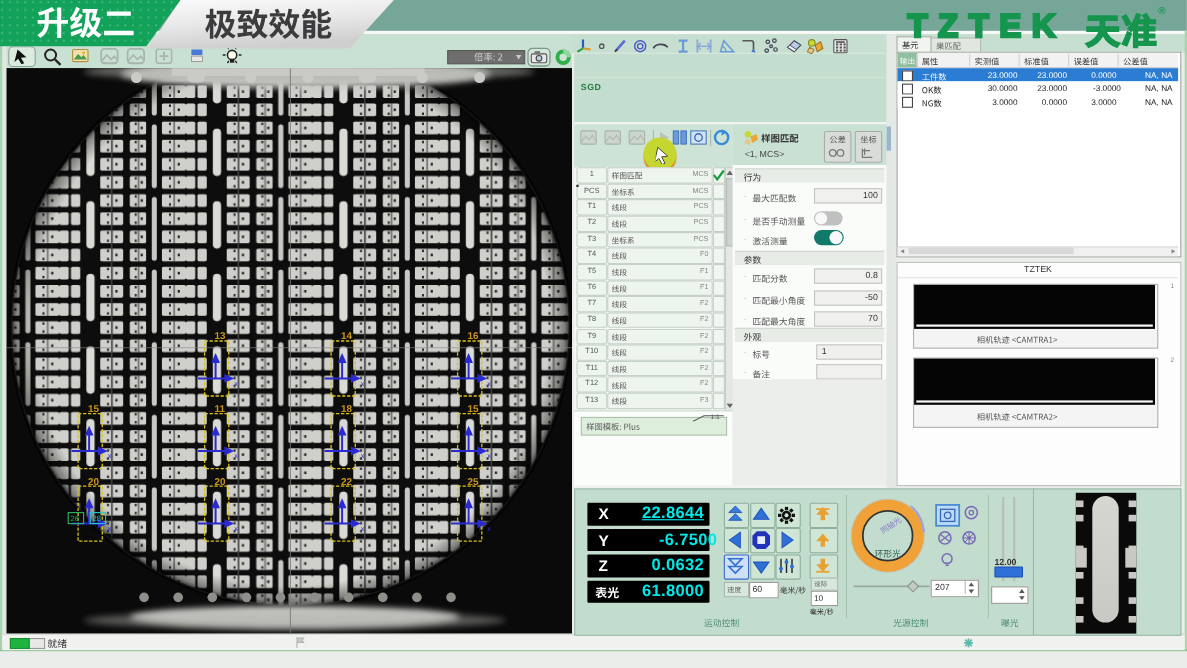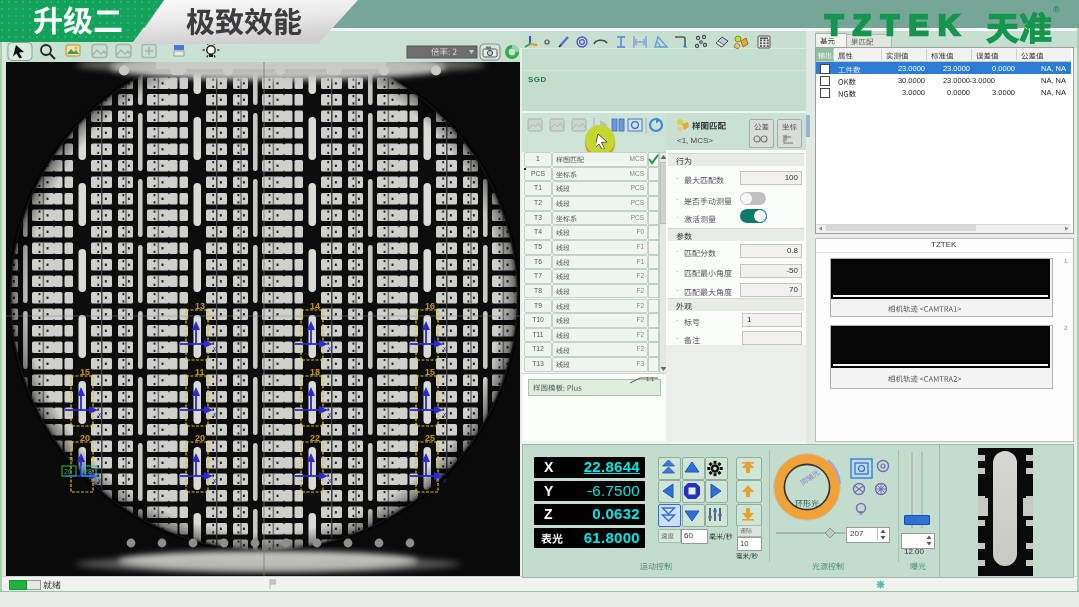--- a/index.html
+++ b/index.html
@@ -712,21 +712,21 @@
 <div class="abs" style="left:1006px;top:64px;width:60px;text-align:right;font-size:7.5px;color:#fff;">NA, NA</div>
 <div class="abs" style="left:816px;top:74px;width:255px;height:12px;background:#fff;"></div>
 <div class="abs" style="left:820px;top:75.5px;width:8px;height:8px;background:#fff;border:1px solid #444;"></div>
 <svg class="abs" style="left:838px;top:76px;overflow:visible;" width="19.9" height="12">
     <use href="#g64" transform="translate(0,8.7) scale(0.0075,-0.0075)" fill="#222"></use>
     <use href="#g65" transform="translate(5.6,8.7) scale(0.0075,-0.0075)" fill="#222"></use>
     <use href="#g32" transform="translate(10.4,8.7) scale(0.0075,-0.0075)" fill="#222"></use>
   </svg>
 <div class="abs" style="left:865px;top:76px;width:60px;text-align:right;font-size:7.5px;color:#222;">30.0000</div>
 <div class="abs" style="left:910px;top:76px;width:60px;text-align:right;font-size:7.5px;color:#222;">23.0000</div>
-<div class="abs" style="left:955px;top:76px;width:40px;text-align:right;font-size:7.5px;color:#222;">-3.0000</div>
+<div class="abs" style="left:955px;top:76px;width:64px;text-align:right;font-size:7.5px;color:#222;">-3.0000</div>
 <div class="abs" style="left:1006px;top:76px;width:60px;text-align:right;font-size:7.5px;color:#222;">NA, NA</div>
 <div class="abs" style="left:816px;top:86px;width:255px;height:12px;background:#fff;"></div>
 <div class="abs" style="left:820px;top:87.5px;width:8px;height:8px;background:#fff;border:1px solid #444;"></div>
 <svg class="abs" style="left:838px;top:88px;overflow:visible;" width="20.1" height="12">
     <use href="#g66" transform="translate(0,8.7) scale(0.0075,-0.0075)" fill="#222"></use>
     <use href="#g67" transform="translate(5.4,8.7) scale(0.0075,-0.0075)" fill="#222"></use>
     <use href="#g32" transform="translate(10.6,8.7) scale(0.0075,-0.0075)" fill="#222"></use>
   </svg>
 <div class="abs" style="left:865px;top:88px;width:60px;text-align:right;font-size:7.5px;color:#222;">3.0000</div>
 <div class="abs" style="left:910px;top:88px;width:60px;text-align:right;font-size:7.5px;color:#222;">0.0000</div>
@@ -782,21 +782,21 @@
     <use href="#g6" transform="translate(65.1,8.7) scale(0.0075,-0.0075)" fill="#555"></use>
     <use href="#g79" transform="translate(69.3,8.7) scale(0.0075,-0.0075)" fill="#555"></use>
   </svg>
 <div class="abs" style="left:1064px;top:325px;font-size:6px;color:#888;">2</div>
 <div class="abs" style="left:522px;top:444px;width:417px;height:132px;background:#c2ddcd;border:1px solid #9bb9a9;"></div>
 <div class="abs" style="left:534px;top:457px;width:111px;height:20.5px;background:#000;border-radius:1px;"></div>
 <div class="abs" style="left:544px;top:457px;font-size:14px;font-weight:bold;color:#fff;line-height:20.5px;">X</div>
 <div class="abs" style="left:540px;top:457px;width:100px;text-align:right;font-size:15px;font-weight:bold;color:#00e8e8;line-height:20.5px;letter-spacing:0.3px;text-decoration:underline;">22.8644</div>
 <div class="abs" style="left:534px;top:480.5px;width:111px;height:20.5px;background:#000;border-radius:1px;"></div>
 <div class="abs" style="left:544px;top:480.5px;font-size:14px;font-weight:bold;color:#fff;line-height:20.5px;">Y</div>
-<div class="abs" style="left:540px;top:480.5px;width:100px;text-align:right;font-size:15px;font-weight:normal;color:#00e8e8;line-height:20.5px;letter-spacing:0.3px;">-6.7500</div>
+<div class="abs" style="left:552px;top:480.5px;width:100px;text-align:right;font-size:15px;font-weight:bold;color:#00e8e8;line-height:20.5px;letter-spacing:0.3px;">-6.7500</div>
 <div class="abs" style="left:534px;top:504px;width:111px;height:20.5px;background:#000;border-radius:1px;"></div>
 <div class="abs" style="left:544px;top:504px;font-size:14px;font-weight:bold;color:#fff;line-height:20.5px;">Z</div>
 <div class="abs" style="left:540px;top:504px;width:100px;text-align:right;font-size:15px;font-weight:bold;color:#00e8e8;line-height:20.5px;letter-spacing:0.3px;">0.0632</div>
 <div class="abs" style="left:534px;top:527.5px;width:111px;height:20.5px;background:#000;border-radius:1px;"></div>
 <svg class="abs" style="left:541px;top:527.5px;overflow:visible;" width="24" height="17.6">
     <use href="#g80" transform="translate(0,14.9) scale(0.011,-0.011)" fill="#fff"></use>
     <use href="#g81" transform="translate(11,14.9) scale(0.011,-0.011)" fill="#fff"></use>
   </svg>
 <div class="abs" style="left:540px;top:527.5px;width:100px;text-align:right;font-size:15px;font-weight:bold;color:#00e8e8;line-height:20.5px;letter-spacing:0.3px;">61.8000</div>
 <div class="abs" style="left:658px;top:456.5px;width:21px;height:21px;background:#cfe6d7;border:1px solid #8fae9e;border-radius:2px;"></div>
@@ -932,21 +932,21 @@
     <circle cx="31" cy="31" r="5.5" fill="none" stroke="#7a6ab8" stroke-width="1.4"></circle>
     <circle cx="31" cy="31" r="1.6" fill="#7a6ab8"></circle>
     <path d="M27 27 l8 8 M27 35 l8 -8 M31 25 l0 12 M25 31 l12 0" stroke="#7a6ab8" stroke-width="0.9"></path>
     <circle cx="11" cy="50" r="4.5" fill="none" stroke="#7a6ab8" stroke-width="1.4"></circle>
     <path d="M9 54 l4 0 M9.5 56 l3 0" stroke="#7a6ab8" stroke-width="1.1"></path>
   </svg>
 <div class="abs" style="left:911px;top:452px;width:2px;height:76px;background:#b8beb8;"></div>
 <div class="abs" style="left:921px;top:452px;width:2px;height:76px;background:#b8beb8;"></div>
 <div class="abs" style="left:904px;top:514.5px;width:24px;height:8px;background:#2f6fd8;border:1px solid #1a50b0;border-radius:1px;"></div>
 <div class="abs" style="left:901px;top:533px;width:32px;height:14px;background:#fff;border:1px sole #999;border:1px solid #999;"></div>
-<div class="abs" style="left:904px;top:547px;font-size:8px;color:#333;">12.00</div>
+<div class="abs" style="left:904px;top:507px;font-size:8px;color:#333;font-weight:bold;">12.00</div>
 <svg class="abs" style="left:926px;top:535px" width="6" height="5">
     <path d="M3 0.5 l2.5 3.5 l-5 0 z" fill="#555"></path>
   </svg>
 <svg class="abs" style="left:926px;top:541px" width="6" height="5">
     <path d="M3 4.5 l2.5 -3.5 l-5 0 z" fill="#555"></path>
   </svg>
 <div class="abs" style="left:939px;top:444px;width:133px;height:132px;background:#c2ddcd;border:1px solid #9bb9a9;"></div>
 <div class="abs" style="left:978px;top:448px;width:55px;height:128px;background:#0a0a0a;"></div>
 <div class="abs" style="left:978px;top:455px;width:7px;height:6px;background:#c8c8c4;"></div>
 <div class="abs" style="left:1026px;top:455px;width:7px;height:6px;background:#c8c8c4;"></div>

